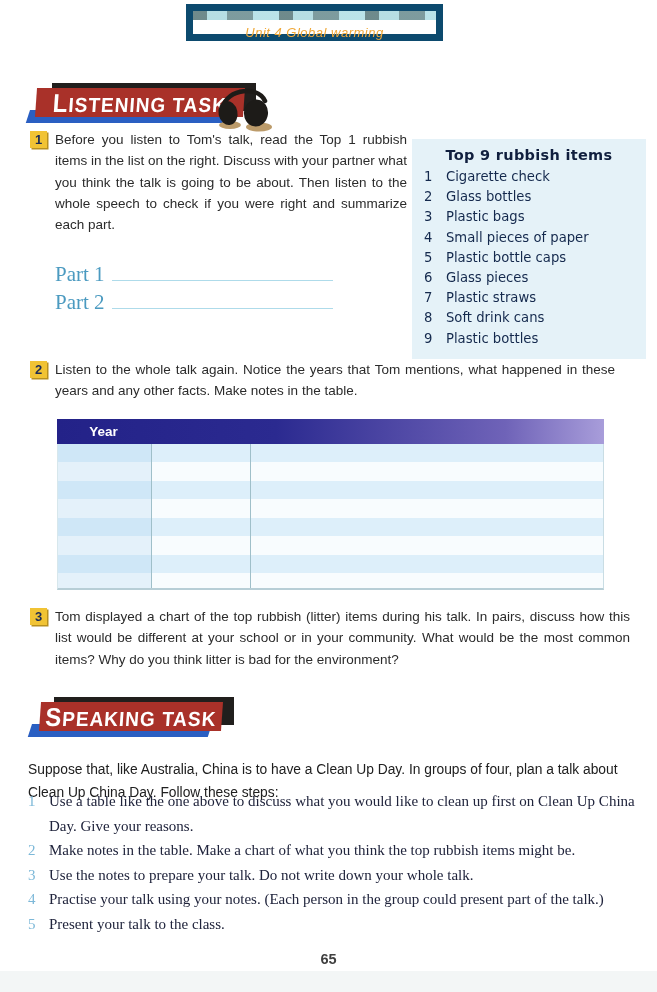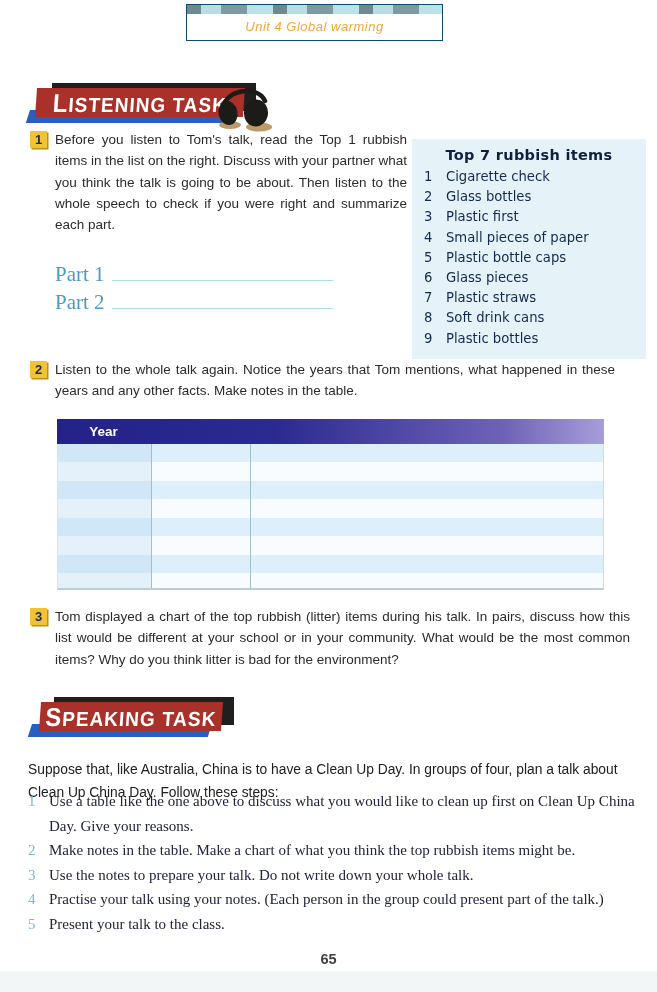--- a/index.html
+++ b/index.html
@@ -3,21 +3,21 @@
 <meta charset="utf-8">
 <style>
   html,body{margin:0;padding:0;background:#ffffff;}
   .page{
     position:relative;width:657px;height:992px;background:#ffffff;overflow:hidden;
     font-family:"Liberation Sans",sans-serif;
   }
   
   .unit-header{
     position:absolute;left:186px;top:4px;width:257px;height:37px;
-    border:1px solid #0c4a6e;background:#ffffff;box-sizing:border-box;
+    border:7px solid #0c4a6e;background:#ffffff;box-sizing:border-box;
   }
   .unit-header-strip{
     height:9px;width:100%;
     background:
       repeating-linear-gradient(90deg,
         rgba(42,58,56,.55) 0 14px, rgba(42,58,56,.08) 14px 34px,
         rgba(42,58,56,.45) 34px 60px, rgba(42,58,56,.05) 60px 86px),
       #c2ecf2;
   }
   .unit-header-title{
@@ -157,32 +157,32 @@
     <ellipse cx="15" cy="32" rx="9.5" ry="12" fill="#1d1b18" transform="rotate(-12 15 32)"></ellipse>
     <ellipse cx="43" cy="32" rx="12" ry="13.5" fill="#1d1b18" transform="rotate(8 43 32)"></ellipse>
   </svg>
 
   <div class="task-row task1">
     <span class="task-badge">1</span>
     <p class="task-text">Before you listen to Tom's talk, read the Top 1 rubbish items in the list on the right. Discuss with your partner what you think the talk is going to be about. Then listen to the whole speech to check if you were right and summarize each part.</p>
   </div>
 
   <div class="rubbish-box">
-    <div class="rubbish-title">Top 7 rubbish items</div>
+    <div class="rubbish-title">Top 9 rubbish items</div>
     <div class="rubbish-item">
       <span class="rubbish-num">1</span>
       <span class="rubbish-text">Cigarette check</span>
     </div>
     <div class="rubbish-item">
       <span class="rubbish-num">2</span>
       <span class="rubbish-text">Glass bottles</span>
     </div>
     <div class="rubbish-item">
       <span class="rubbish-num">3</span>
-      <span class="rubbish-text">Plastic first</span>
+      <span class="rubbish-text">Plastic bags</span>
     </div>
     <div class="rubbish-item">
       <span class="rubbish-num">4</span>
       <span class="rubbish-text">Small pieces of paper</span>
     </div>
     <div class="rubbish-item">
       <span class="rubbish-num">5</span>
       <span class="rubbish-text">Plastic bottle caps</span>
     </div>
     <div class="rubbish-item">

